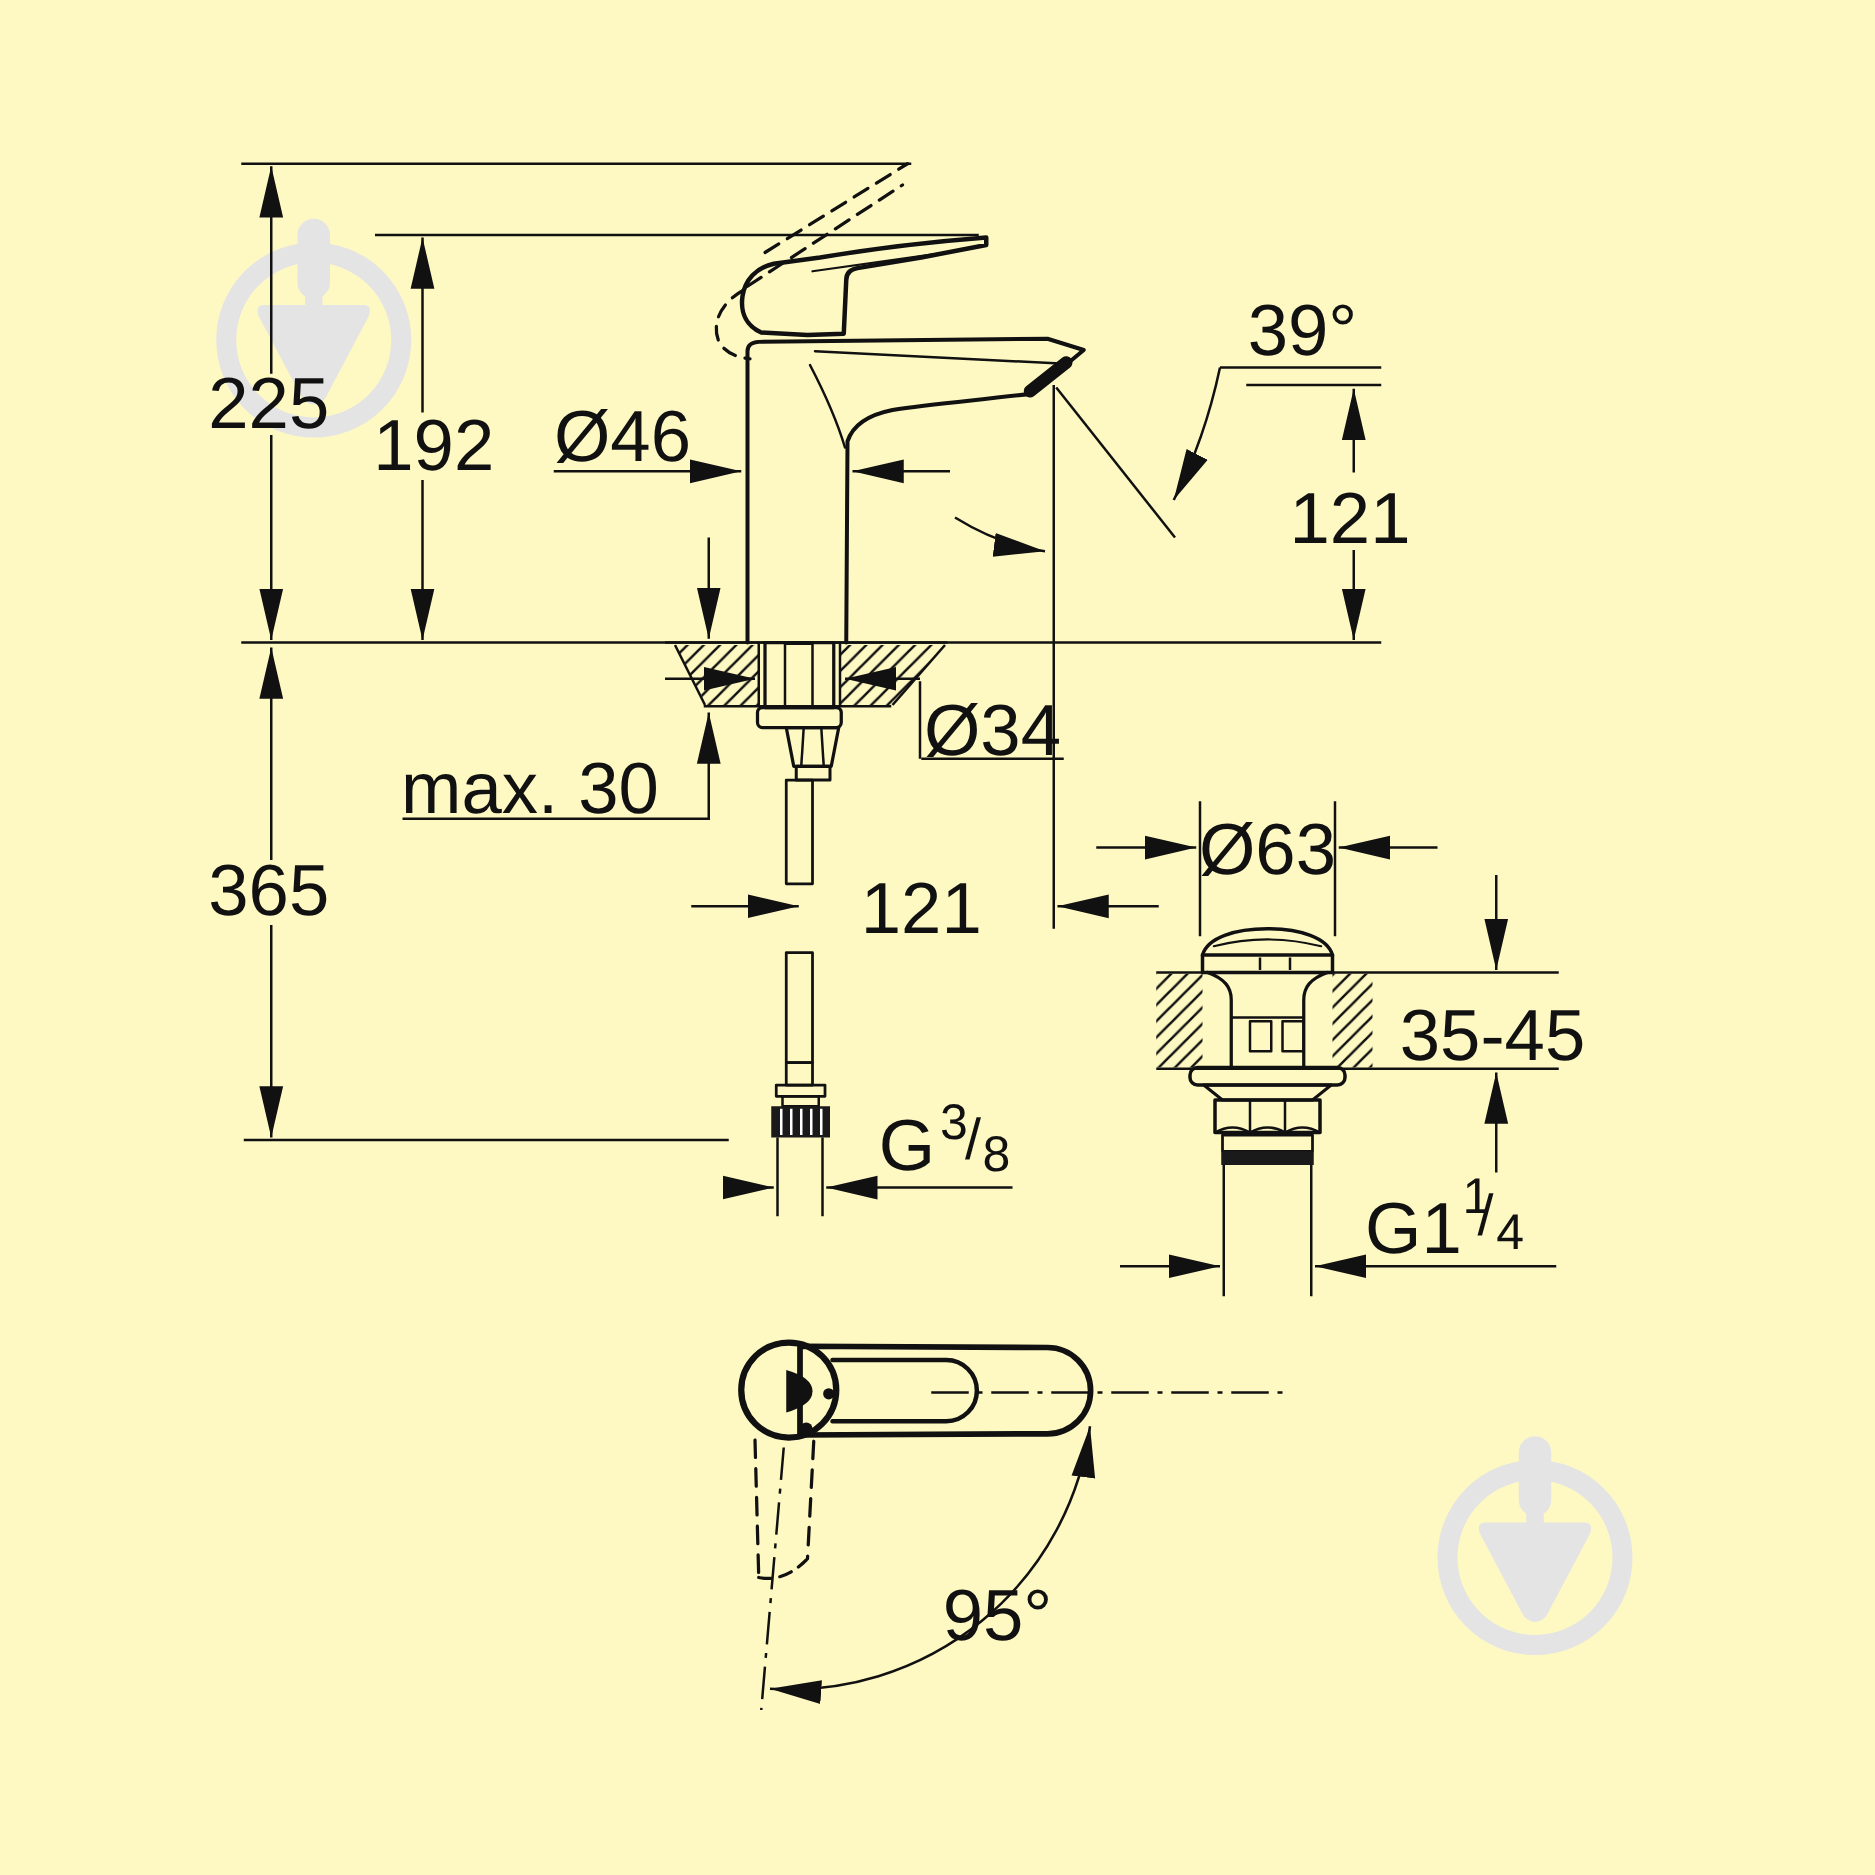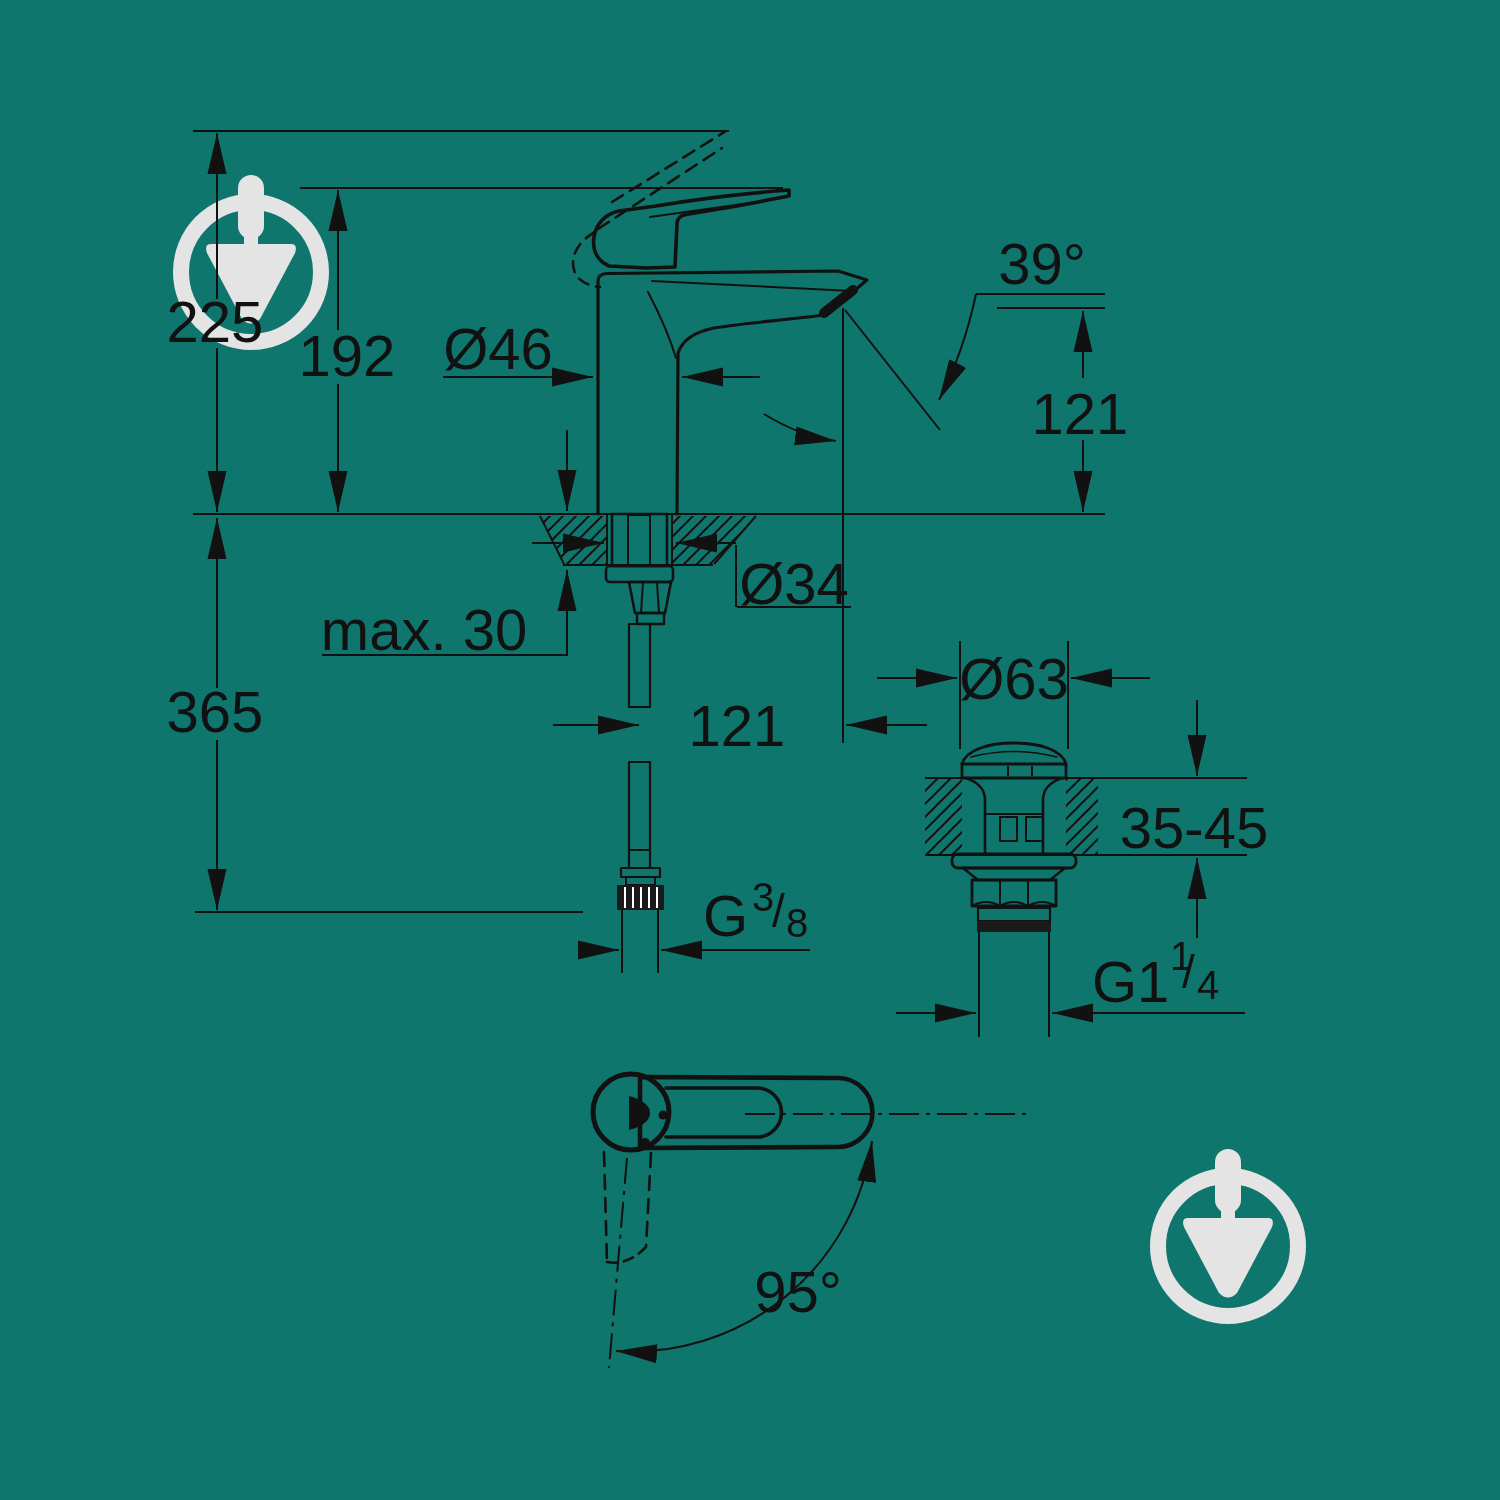--- a/index.html
+++ b/index.html
@@ -1,16 +1,16 @@
 <!DOCTYPE html>
 <html><head>
 <meta charset="utf-8">
 <style>
   html,body{margin:0;padding:0;background:#fff;}
-  .canvas{position:relative;width:1500px;height:1500px;background:#0f766e;overflow:hidden;
+  .canvas{position:relative;width:1500px;height:1500px;background:#fef9c3;overflow:hidden;
           font-family:"Liberation Sans", sans-serif;}
   svg{display:block;}
   .t{fill:#111111;font-family:"Liberation Sans", sans-serif;font-size:58px;}
   .ts{fill:#111111;font-family:"Liberation Sans", sans-serif;font-size:40px;}
   .tm{fill:#111111;font-family:"Liberation Sans", sans-serif;font-size:46px;}
   .ln{stroke:#111111;stroke-width:2;fill:none;stroke-linecap:butt;}
   .dim{stroke:#111111;stroke-width:2;fill:none;}
   .out{stroke:#111111;fill:none;stroke-linejoin:round;stroke-linecap:round;}
   .wm{fill:#e4e4e4;}
 </style>

